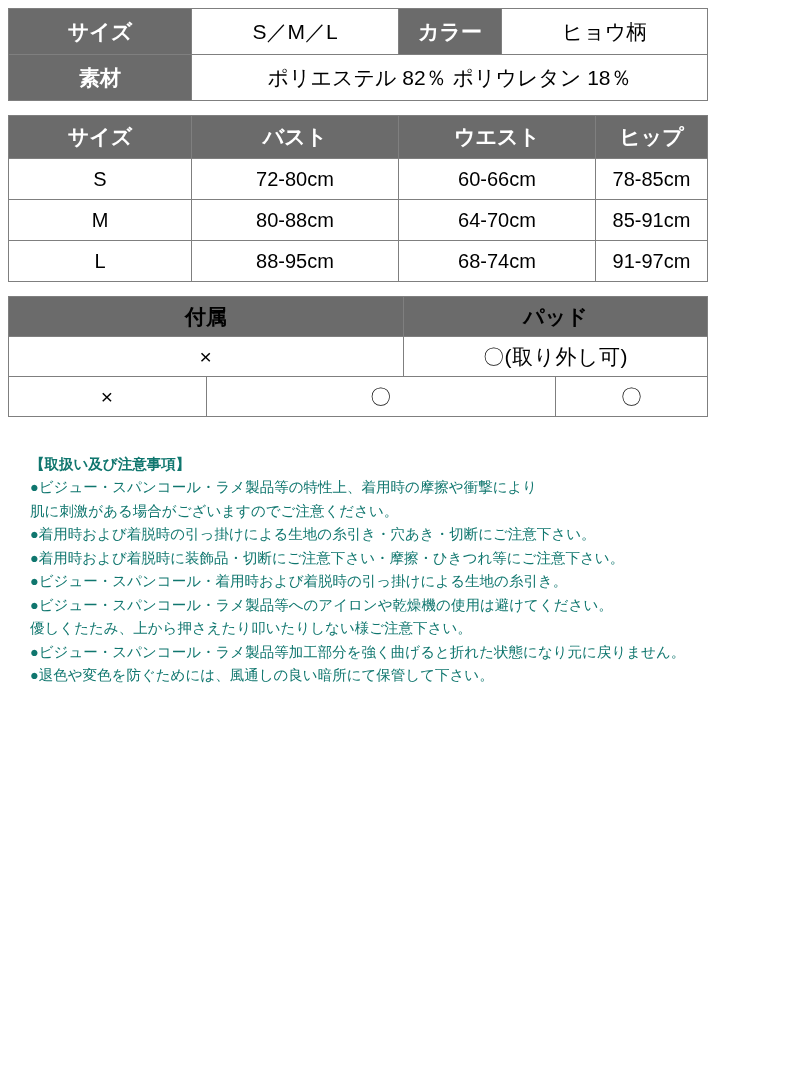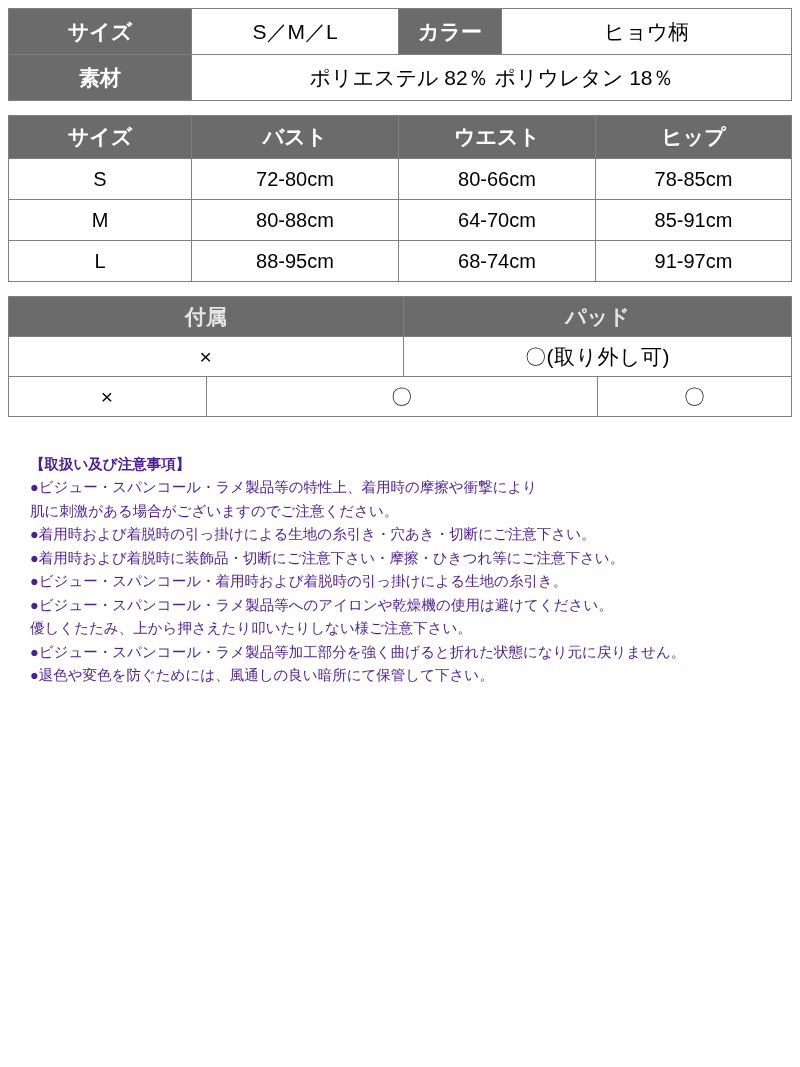--- a/index.html
+++ b/index.html
@@ -15,21 +15,21 @@
     position: relative;
   }
   .page {
     width: 800px;
     height: 1067px;
     box-sizing: border-box;
     padding: 8px 8px 0 8px;
   }
   table {
     border-collapse: collapse;
-    width: 784px;
+    width: 700px;
     table-layout: fixed;
     padding-left: 21px;
   }
   td, th {
     border: 1px solid #7f7f7f;
     text-align: center;
     vertical-align: middle;
     font-weight: normal;
     padding: 0;
   }
@@ -61,34 +61,34 @@
   
   .extra-table {
     margin-top: 14px;
   }
   .extra-table td {
     height: 39px;
     font-size: 21px;
   }
   .extra-table .hd {
     background: #6b6b6b;
-    color: #e5e5e5;
+    color: #000000;
     font-weight: bold;
   }
   .mark {
     font-size: 21px;
     letter-spacing: 0.5px;
   }
   
   .notes {
     margin-top: 36px;
     padding-left: 22px;
     font-size: 14.5px;
     line-height: 1.62;
-    color: #4c1d95;
+    color: #0f766e;
     font-family: "Liberation Sans", "DejaVu Sans", sans-serif;
   }
   .notes .title {
     font-weight: bold;
     font-size: 14.5px;
   }
   .notes p {
     margin: 0;
     white-space: pre-wrap;
   }
@@ -119,21 +119,21 @@
         <td style="width:182px">サイズ</td>
         <td style="width:206px">バスト</td>
         <td style="width:196px">ウエスト</td>
         <td>ヒップ</td>
       </tr>
     </thead>
     <tbody>
       <tr>
         <td>S</td>
         <td>72-80cm</td>
-        <td>80-66cm</td>
+        <td>60-66cm</td>
         <td>78-85cm</td>
       </tr>
       <tr>
         <td>M</td>
         <td>80-88cm</td>
         <td>64-70cm</td>
         <td>85-91cm</td>
       </tr>
       <tr>
         <td>L</td>

